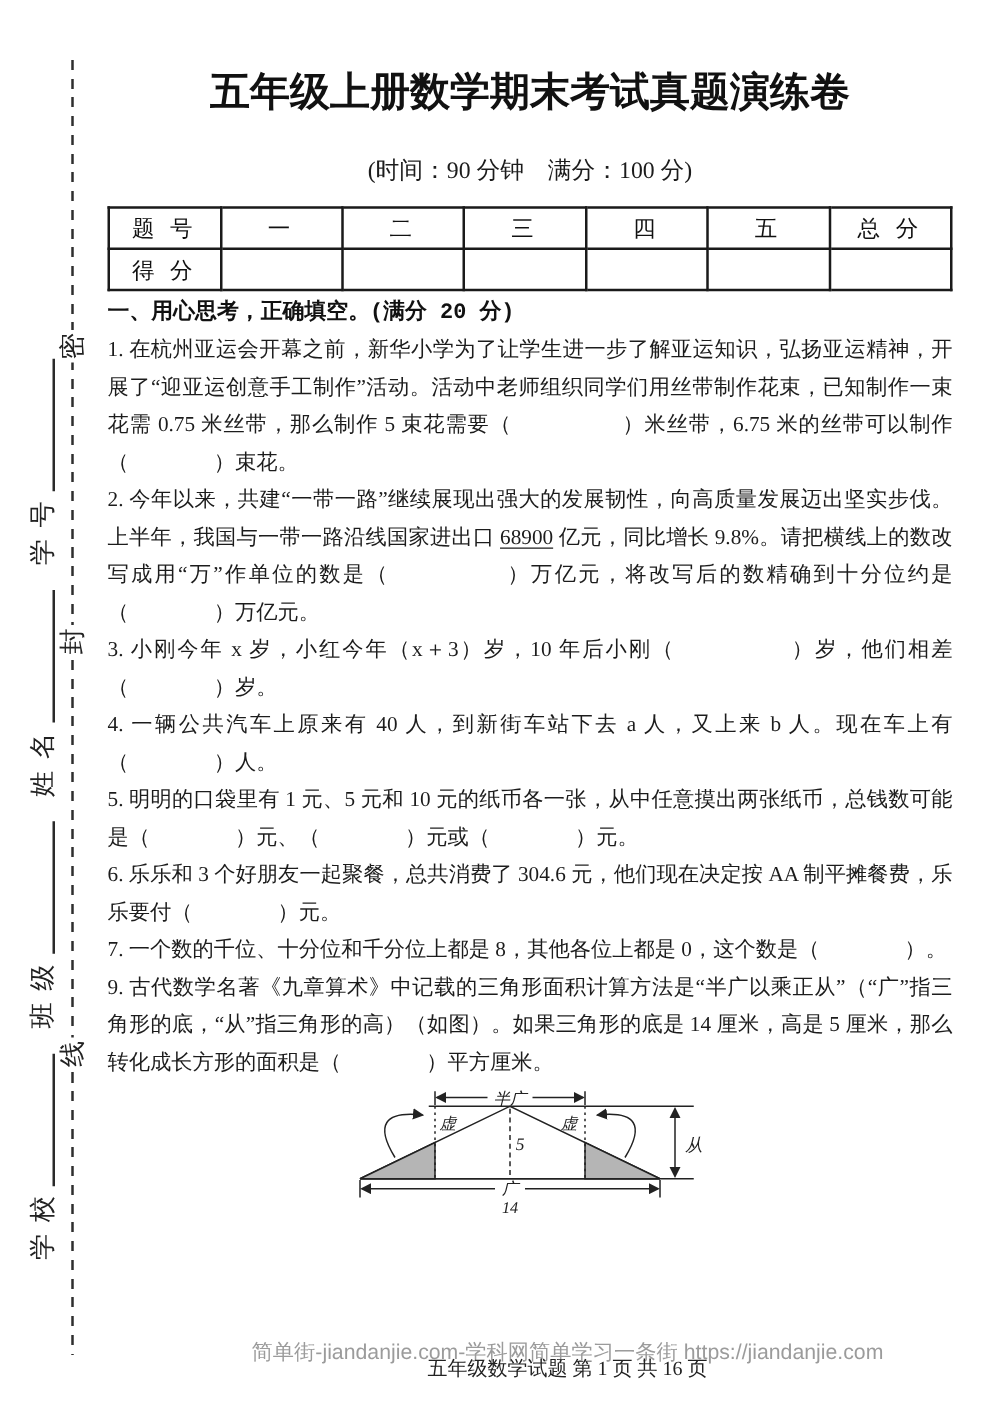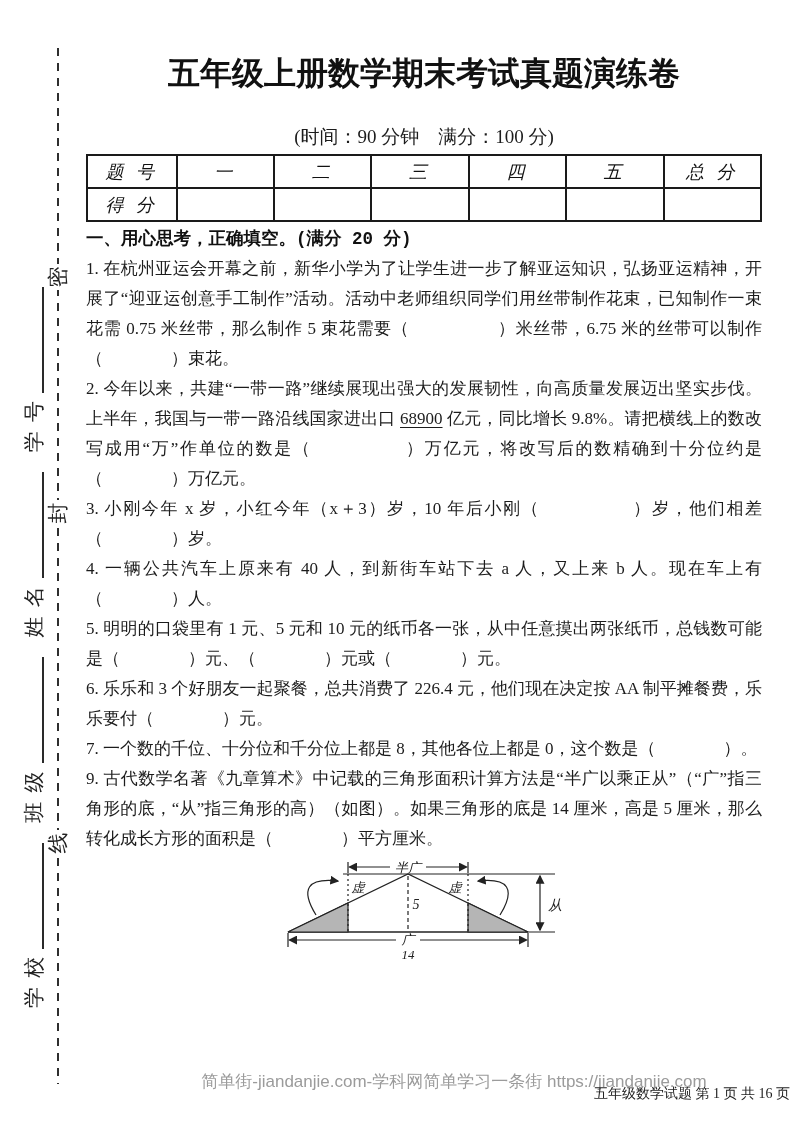--- a/index.html
+++ b/index.html
@@ -37,21 +37,21 @@
 
   
   .content { position:absolute; left:86px; top:0; width:676px; }
 
   .title {
     margin:50px 0 0 0; text-align:center;
     font-size:32px; line-height:46px; font-weight:700; color:#111;font-family:Liberation Serif, serif;
   }
   .subtitle { margin-top:27px; text-align:center; font-size:19px; line-height:27px; }
 
-  table.score { border-collapse:collapse; width:100%; margin-top:4px; table-layout:fixed;font-style:italic; }
+  table.score { border-collapse:collapse; width:100%; margin-top:15px; table-layout:fixed; }
   table.score td {
     border:2px solid #1a1a1a; height:31px; padding:0;
     text-align:center; font-size:18px; letter-spacing:4px; color:#111;
   }
   table.score td.lab { width:13%; }
 
   .sec-heading {
     margin-top:2px; font-size:17.5px; line-height:30px; font-weight:700;
     font-family:Liberation Mono, monospace; color:#111;
   }
@@ -64,22 +64,22 @@
   .diagram svg { display:block; }
   .dln { stroke:#222; stroke-width:1.2; fill:none; }
   .dtxt { font-family:"Liberation Serif", serif; fill:#222; }
 
   
   .watermark {
     position:absolute; left:118px; right:2px; top:1070px; text-align:center;
     font-size:17px; color:#9b9b9b; font-family:"Liberation Sans", sans-serif;
   }
   .page-footer {
-    position:absolute; left:118px; right:2px; top:1085px; text-align:right;
-    font-size:14px; color:#222;
+    position:absolute; left:118px; right:2px; top:1085px; text-align:center;
+    font-size:16px; color:#222;
   }
 </style>
 </head>
 <body>
 
 <div class="sheet">
 
   <div class="seal-dash">
     <span class="seal-char c0">密</span>
     <span class="seal-char c1">封</span>
@@ -125,21 +125,21 @@
       </tbody>
     </table>
 
     <div class="sec-heading">一、用心思考，正确填空。(满分 20 分)</div>
 
     <p class="q">1. 在杭州亚运会开幕之前，新华小学为了让学生进一步了解亚运知识，弘扬亚运精神，开展了“迎亚运创意手工制作”活动。活动中老师组织同学们用丝带制作花束，已知制作一束花需 0.75 米丝带，那么制作 5 束花需要（　　　　　）米丝带，6.75 米的丝带可以制作（　　　　）束花。</p>
     <p class="q"><span>2. 今年以来，共建“一带一路”继续展现出强大的发展韧性，向高质量发展迈出坚实步伐。上半年，我国与一带一路沿线国家进出口 </span><span class="u">68900</span><span> 亿元，同比增长 9.8%。请把横线上的数改写成用“万”作单位的数是（　　　　　）万亿元，将改写后的数精确到十分位约是（　　　　）万亿元。</span></p>
     <p class="q">3. 小刚今年 x 岁，小红今年（x＋3）岁，10 年后小刚（　　　　　）岁，他们相差（　　　　）岁。</p>
     <p class="q">4. 一辆公共汽车上原来有 40 人，到新街车站下去 a 人，又上来 b 人。现在车上有（　　　　）人。</p>
     <p class="q">5. 明明的口袋里有 1 元、5 元和 10 元的纸币各一张，从中任意摸出两张纸币，总钱数可能是（　　　　）元、（　　　　）元或（　　　　）元。</p>
-    <p class="q">6. 乐乐和 3 个好朋友一起聚餐，总共消费了 226.4 元，他们现在决定按 AA 制平摊餐费，乐乐要付（　　　　）元。</p>
+    <p class="q">6. 乐乐和 3 个好朋友一起聚餐，总共消费了 304.6 元，他们现在决定按 AA 制平摊餐费，乐乐要付（　　　　）元。</p>
     <p class="q">7. 一个数的千位、十分位和千分位上都是 8，其他各位上都是 0，这个数是（　　　　）。</p>
     <p class="q">9. 古代数学名著《九章算术》中记载的三角形面积计算方法是“半广以乘正从”（“广”指三角形的底，“从”指三角形的高）（如图）。如果三角形的底是 14 厘米，高是 5 厘米，那么转化成长方形的面积是（　　　　）平方厘米。</p>
 
     <div class="diagram">
       <svg width="292" height="102" viewBox="0 0 292 102">
         <defs>
           <marker id="ar" viewBox="0 0 10 10" refX="8.5" refY="5" markerWidth="7.5" markerHeight="7.5" orient="auto-start-reverse">
             <path d="M0,0 L10,5 L0,10 Z" fill="#222"></path>
           </marker>
         </defs>

